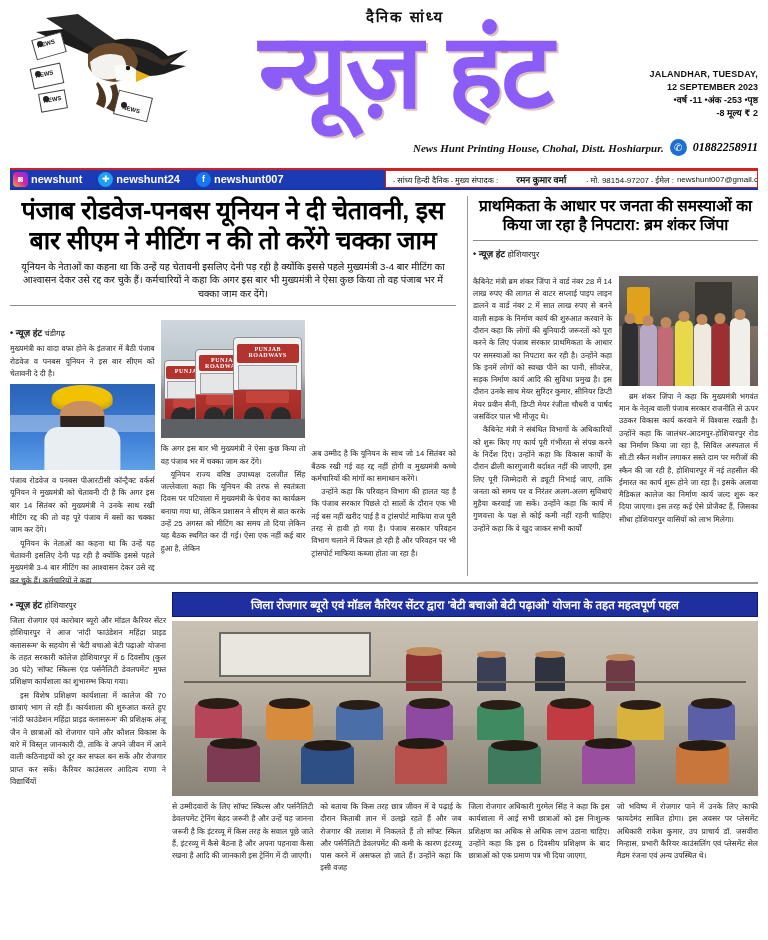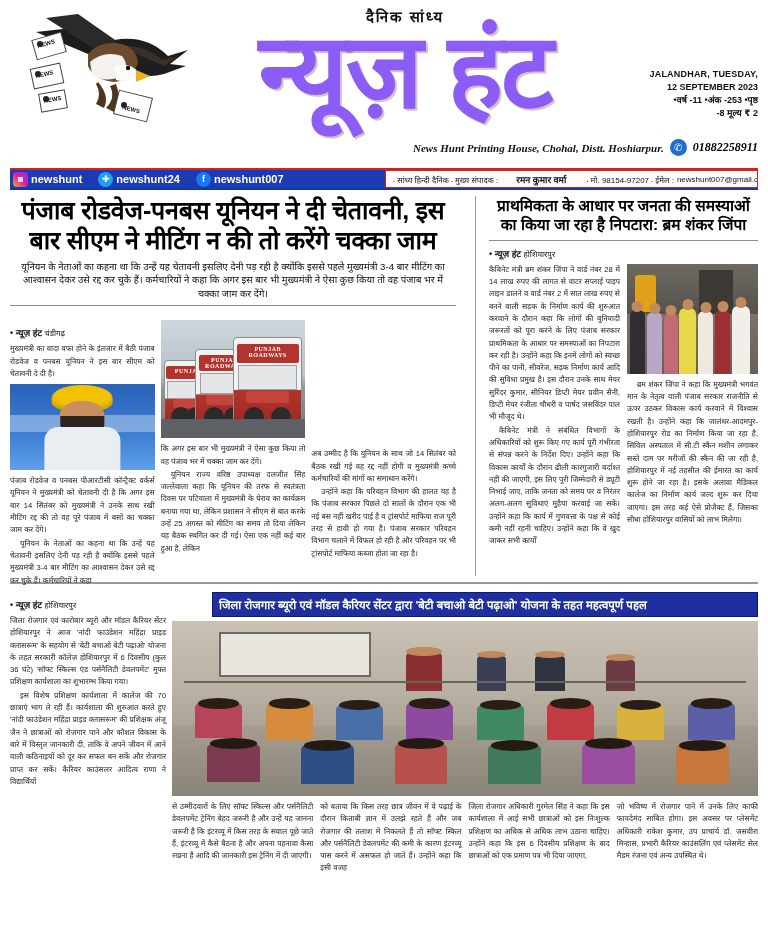--- a/index.html
+++ b/index.html
@@ -77,21 +77,21 @@
   .sm-label { color: #fff; font-size: 11px; font-weight: 700; }
   .social-right {
     flex: 1; background: #fff; border: 1.5px solid #d61f1f;
     display: flex; align-items: center; padding: 0 5px;
     font-size: 8px; color: #111; overflow: hidden; white-space: nowrap;
   }
   .social-right b { font-size: 9px; }
   .red-dot { color: #d61f1f; font-weight: 900; margin: 0 2px; }
 
   
-  .top-section { display: flex; margin-top: 6px; height: 380px; gap: 8px; }
+  .top-section { display: flex; margin-top: 6px; height: 380px; }
   .col-left { width: 452px; padding-right: 6px; }
   .vdiv { width: 1px; background: #999; margin: 0 5px; }
   .col-right { flex: 1; }
 
   .hl-main {
     font-size: 25px; line-height: 1.18; font-weight: 700; color: #000;
     text-align: center; letter-spacing: -0.2px;
   }
   .hl-sub {
     font-size: 9.6px; line-height: 1.4; color: #111; text-align: center;
@@ -101,21 +101,21 @@
     font-size: 15.5px; line-height: 1.25; font-weight: 700; color: #000;
     text-align: center;
   }
   .byline {
     font-size: 9px; font-weight: 700; color: #111; margin: 6px 0 4px 0;
   }
   .byline .bl-city { font-weight: 400; font-size: 8px; }
   .rule { height: 1px; background: #8c8c8c; margin: 5px 0; }
 
   .cols3 { display: flex; gap: 6px; margin-top: 14px; }
-  .cols2 { display: flex; gap: 7px; margin-top: 4px; }
+  .cols2 { display: flex; gap: 7px; margin-top: 16px; }
   .bcol { flex: 1; }
   .btext {
     font-size: 7.6px; line-height: 1.62; text-align: justify; color: #1a1a1a;
     hyphens: auto;
   }
   .btext p { margin-bottom: 1px; text-indent: 10px; }
   .btext p.noind { text-indent: 0; }
 
   
   .photo { position: relative; overflow: hidden; background: #c9ccd1; }
@@ -163,22 +163,22 @@
   .bottom-sec { margin-top: 8px; }
   .hl-bottom {
     font-size: 22.5px; font-weight: 700; color: #000; text-align: center;
     line-height: 1.15; letter-spacing: -0.3px; white-space: nowrap;
   }
   .bottom-body { display: flex; margin-top: 6px; }
   .bb-left { width: 162px; padding-right: 6px; }
   .bb-right { flex: 1; }
   .bluebar {
     background: #1f2fa0; color: #fff; font-size: 11.5px; font-weight: 700;
-    text-align: left; padding: 4px 6px; border: 1px solid #0d1a6e;
-    white-space: nowrap; overflow: hidden; margin-left: 40px;
+    text-align: center; padding: 4px 6px; border: 1px solid #0d1a6e;
+    white-space: nowrap; overflow: hidden;
   }
   .bar-line { height: 2px; background: #999; margin-top: 6px; }
 </style>
 </head>
 <body>
 
 <div class="page">
 
   <div class="masthead">
 

